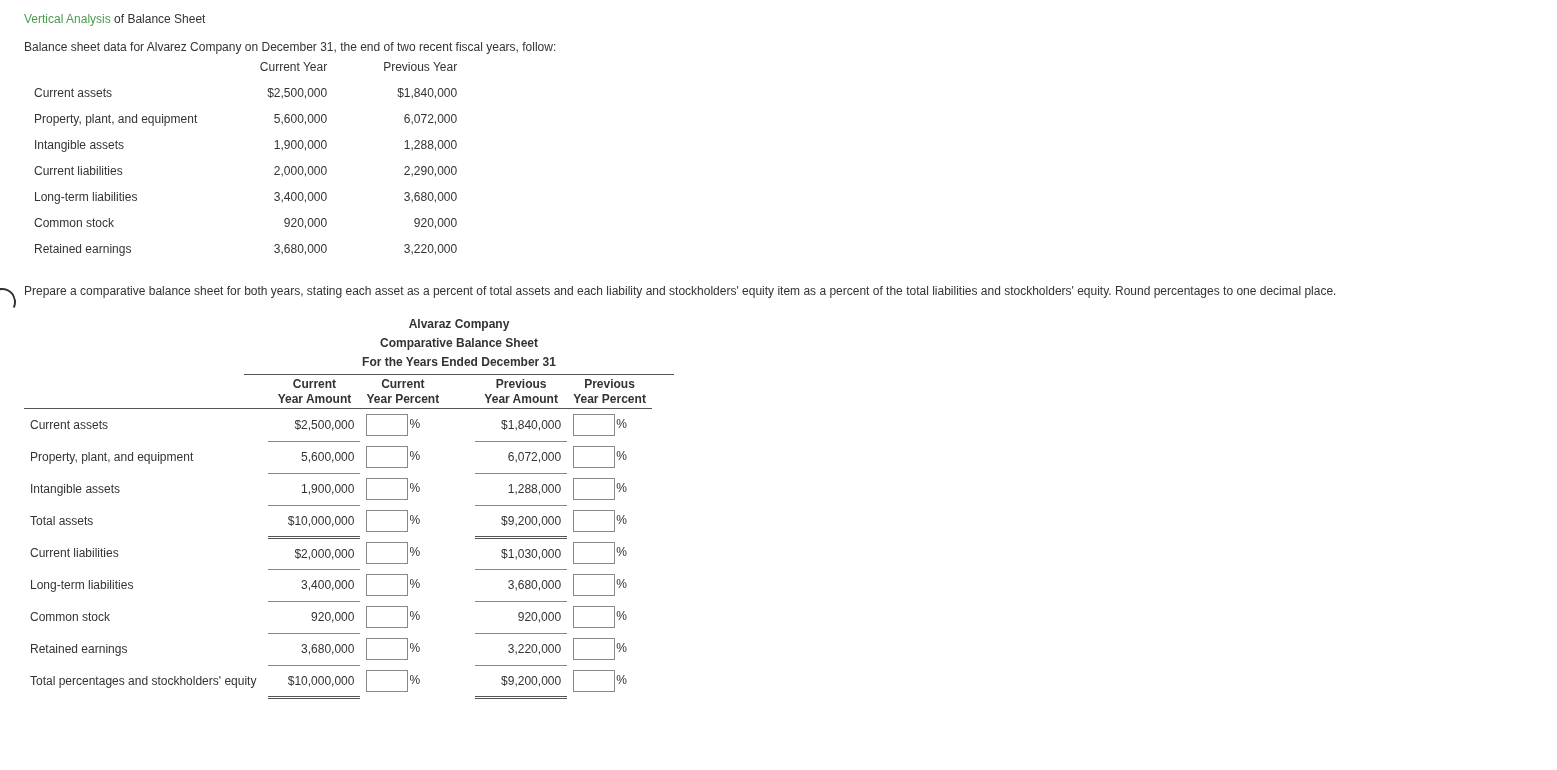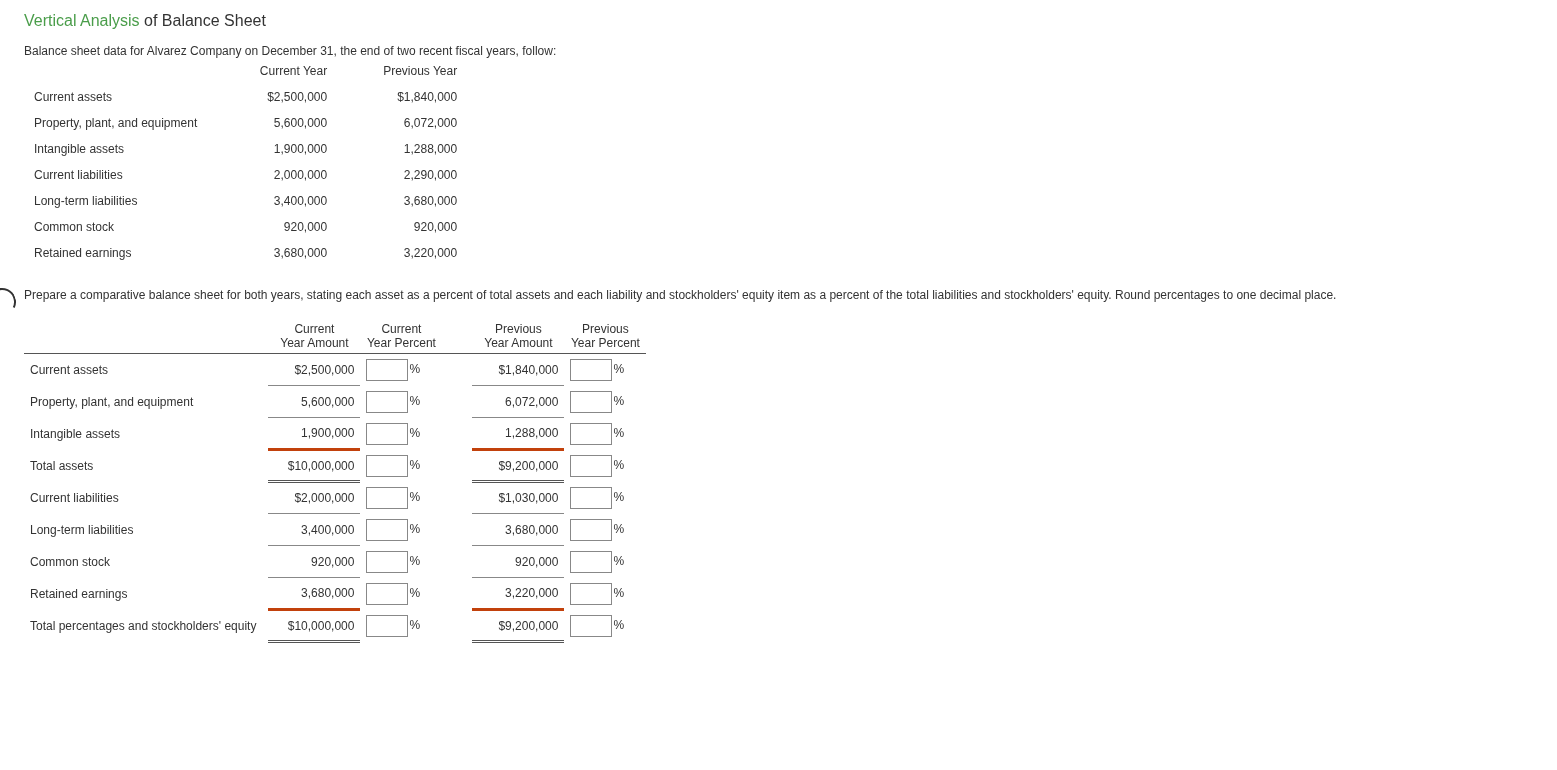--- a/index.html
+++ b/index.html
@@ -6,21 +6,21 @@
     font-family: Verdana, Geneva, sans-serif;
     font-size: 12px;
     color: #333;
     background: #fff;
     margin: 0;
     padding: 12px 24px;
     width: 1557px;
     box-sizing: border-box;
   }
   .heading {
-    font-size: 16px;
+    font-size: 12px;
     margin-bottom: 14px;
   }
   .heading .link {
     color: #4a9d4a;
   }
   .intro {
   }
   table.data-table {
     border-collapse: collapse;
     margin-bottom: 22px;
@@ -55,21 +55,21 @@
     font-weight: bold;
     text-align: center;
     line-height: 1.4;
     margin-bottom: 2px;
   }
   table.sheet {
     border-collapse: collapse;
     font-size: 12px;
   }
   table.sheet th {
-    font-weight: normal;
+    font-weight: bold;
     text-align: center;
     padding: 2px 6px;
     vertical-align: bottom;
     white-space: pre-line;
     line-height: 1.2;
   }
   table.sheet td {
     padding: 5px 6px;
     vertical-align: middle;
   }
@@ -78,21 +78,21 @@
     min-width: 205px;
     padding-right: 12px;
   }
   table.sheet td.amt {
     text-align: right;
     min-width: 80px;
     border-bottom: 1px solid #888;
   }
   table.sheet tr.total td.amt {
     border-bottom: 3px double #555;
-    border-top: 3px solid #c2410c;
+    border-top: 1px solid #c2410c;
   }
   table.sheet td.pct {
     text-align: left;
     white-space: nowrap;
     min-width: 70px;
   }
   .pct input {
     width: 36px;
     height: 18px;
     border: 1px solid #888;
@@ -174,20 +174,25 @@
         <td>Retained earnings</td>
         <td class="num">3,680,000</td>
         <td class="num">3,220,000</td>
       </tr>
     </tbody>
 </table>
 
 <div class="instructions">Prepare a comparative balance sheet for both years, stating each asset as a percent of total assets and each liability and stockholders' equity item as a percent of the total liabilities and stockholders' equity. Round percentages to one decimal place.</div>
 
 <div class="sheet-wrap">
+  <div class="sheet-title-block">
+    <div class="sheet-header">Alvaraz Company</div>
+    <div class="sheet-header">Comparative Balance Sheet</div>
+    <div class="sheet-header">For the Years Ended December 31</div>
+  </div>
   <table class="sheet">
     <thead>
       <tr class="header-underline">
         <th></th>
         <th>Current
 Year Amount</th>
         <th>Current
 Year Percent</th>
         <th style="min-width:18px"></th>
         <th>Previous

